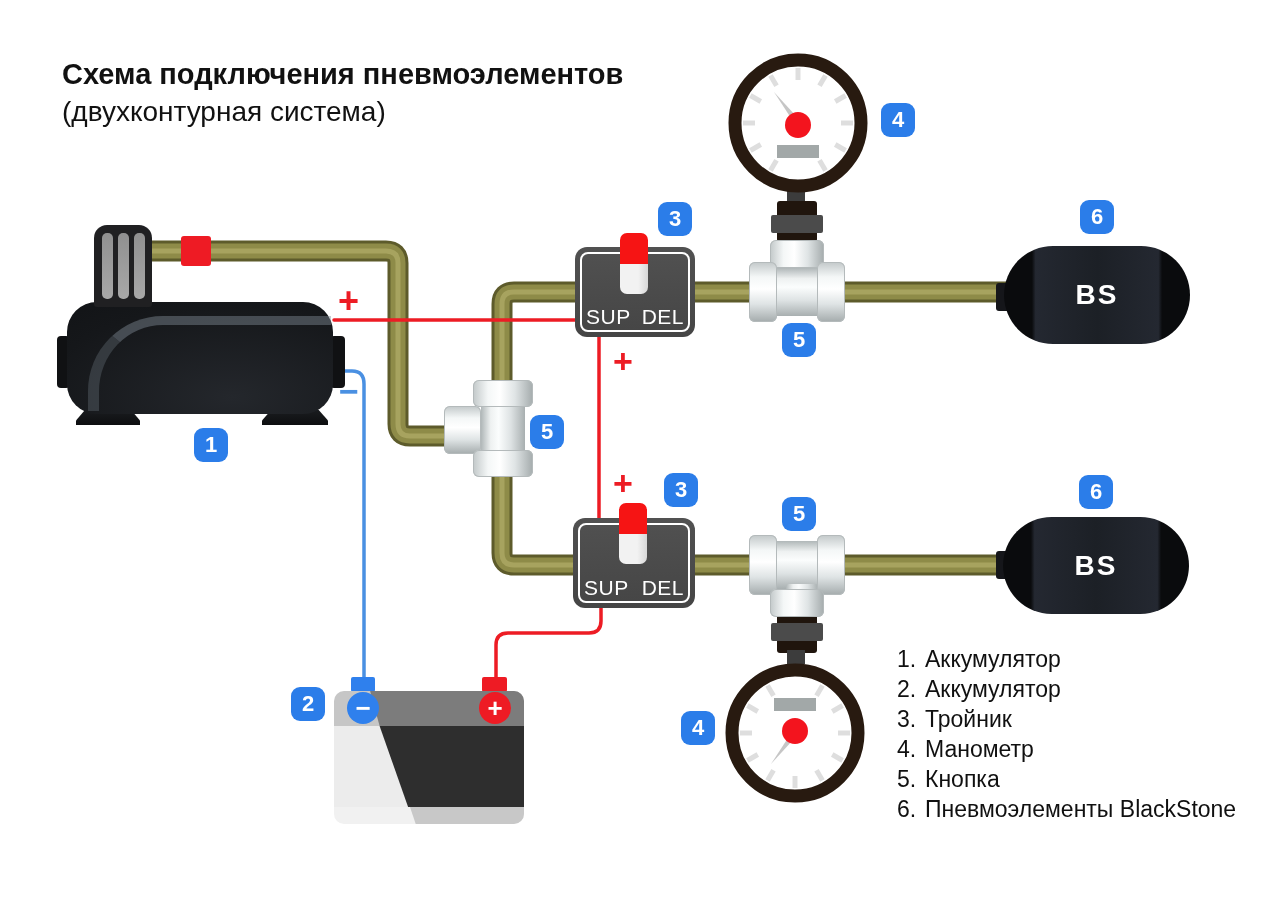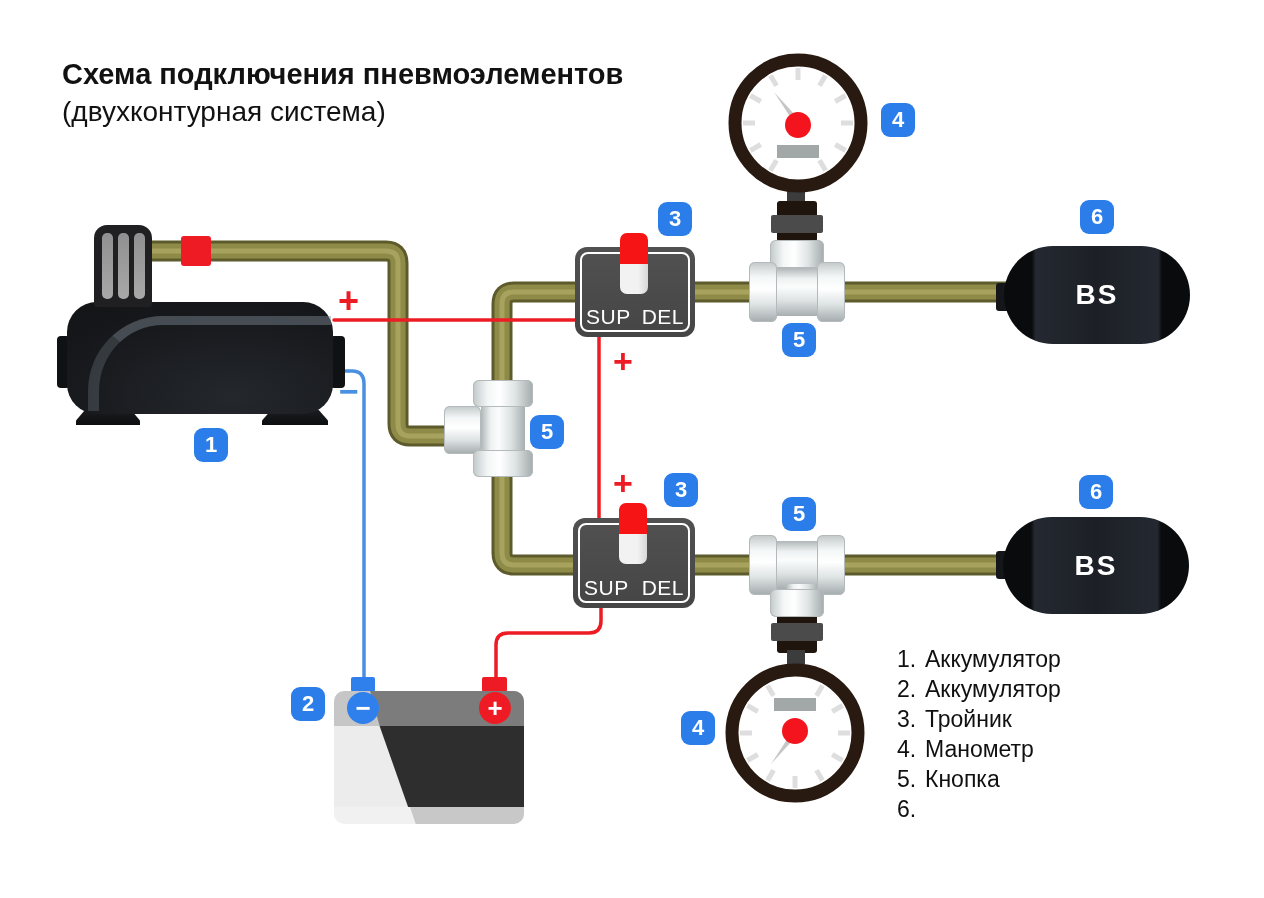--- a/index.html
+++ b/index.html
@@ -256,16 +256,17 @@
     <div class="legend-row">
       <span class="legend-num">4.</span>
       <span>Манометр</span>
     </div>
     <div class="legend-row">
       <span class="legend-num">5.</span>
       <span>Кнопка</span>
     </div>
     <div class="legend-row">
       <span class="legend-num">6.</span>
+      <span>Пневмоэлементы BlackStone</span>
     </div>
   </div>
 
 </div>
 
 </body></html>

